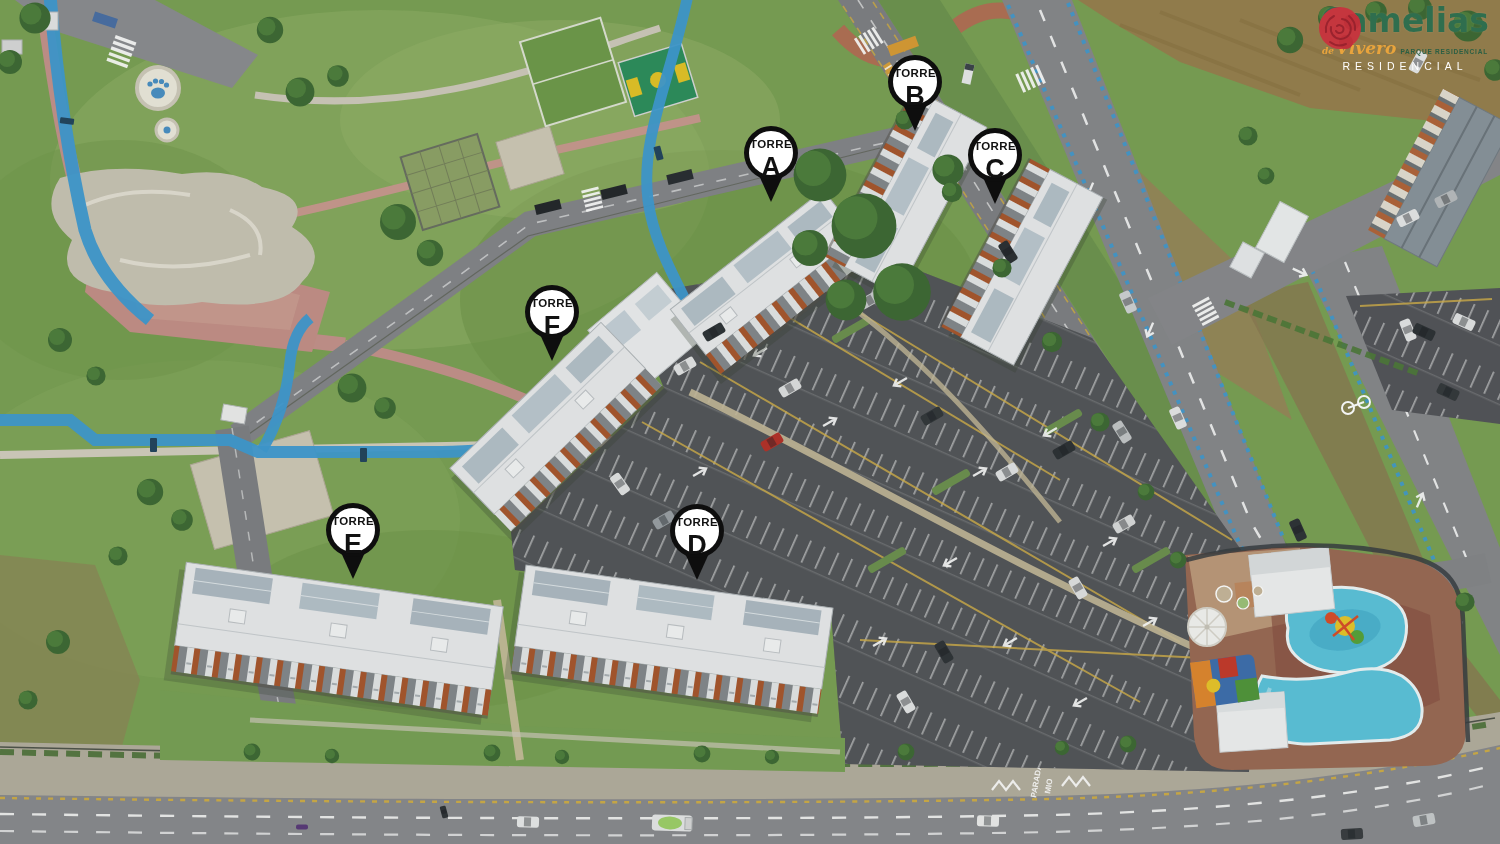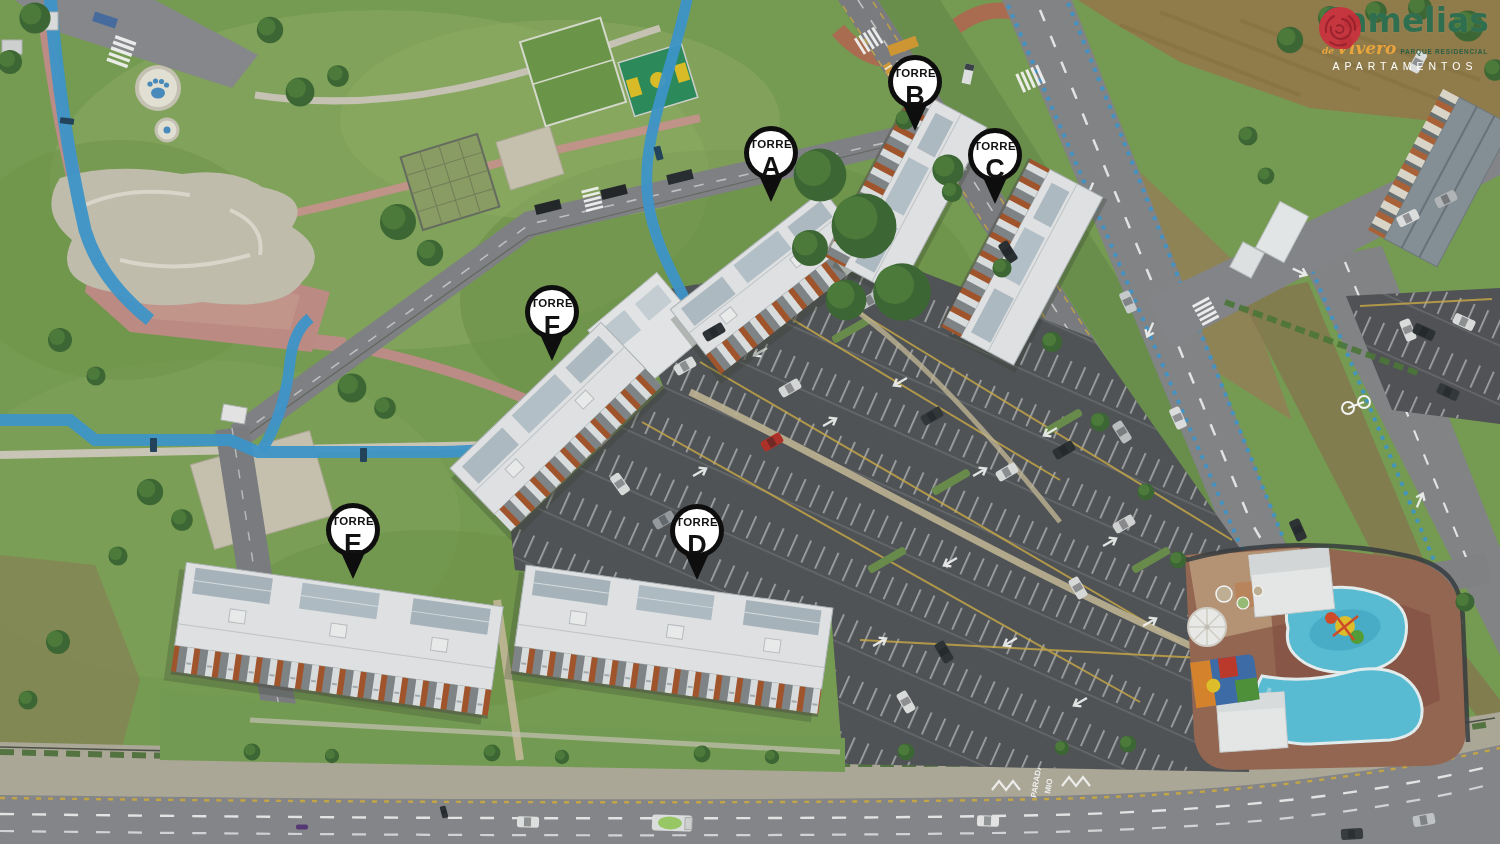--- a/index.html
+++ b/index.html
@@ -588,15 +588,15 @@
     <circle cx="24" cy="24" r="21" fill="#c5363e"></circle>
     <circle cx="12" cy="20" r="8" fill="#c5363e"></circle>
     <circle cx="36" cy="18" r="8" fill="#bf3039"></circle>
     <circle cx="30" cy="38" r="7" fill="#bf3039"></circle>
     <path d="M24,24 m-3,-2 a4,4 0 1,1 -1,5 M24,24 m-9,-1 a10,10 0 1,0 11,-8 M24,24 m-14,4 a15,15 0 0,1 8,-16 M33,12 a16,16 0 0,1 6,14 M14,38 a16,16 0 0,0 16,2" stroke="#93202b" stroke-width="2" fill="none" stroke-linecap="round" opacity=".85"></path>
   </svg>
   <div class="brand">Camelias</div>
   <div class="sub">
     <span class="de">de</span><span class="script">Vivero</span><span class="tag">PARQUE RESIDENCIAL</span>
   </div>
-  <div class="bottom">APARTAMENTOS</div>
+  <div class="bottom">RESIDENCIAL</div>
 </div>
 </div>
 
 </body></html>

